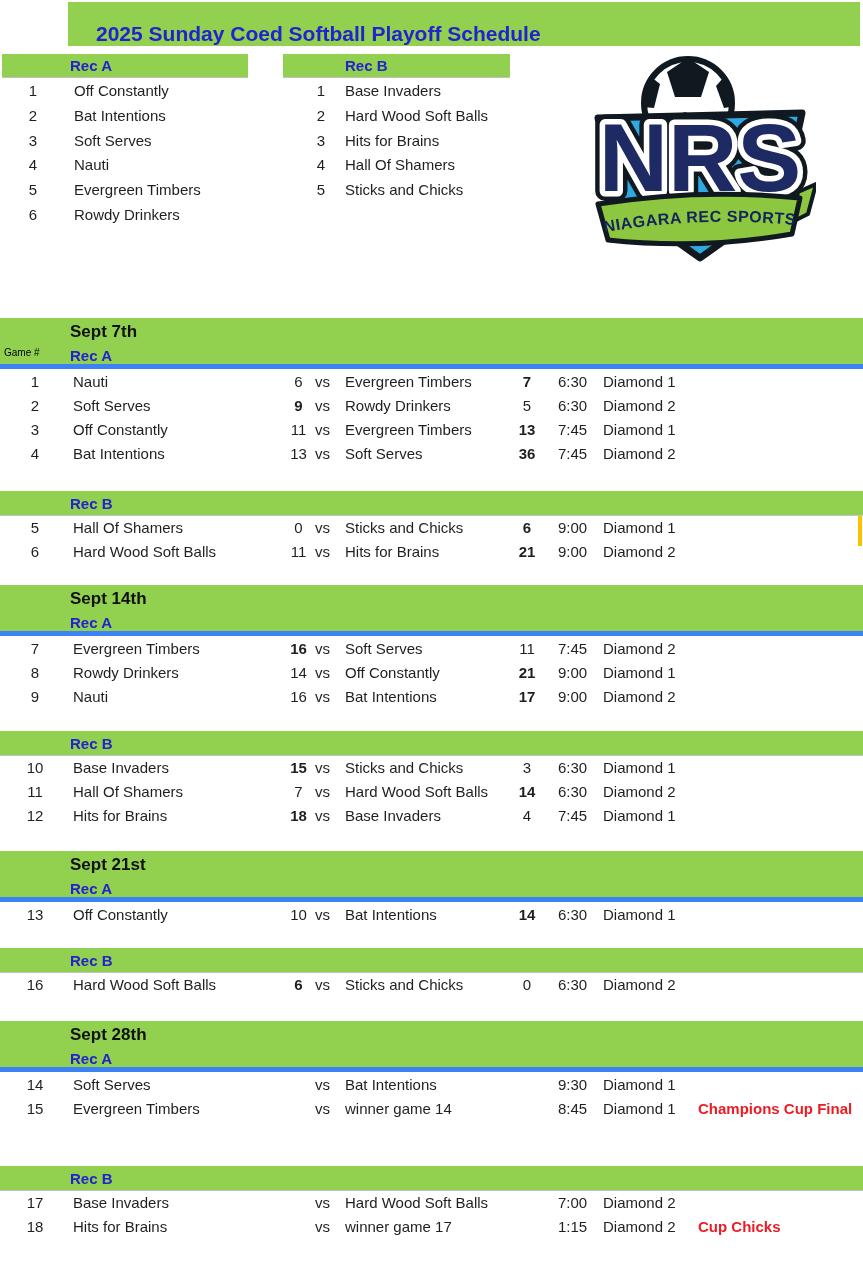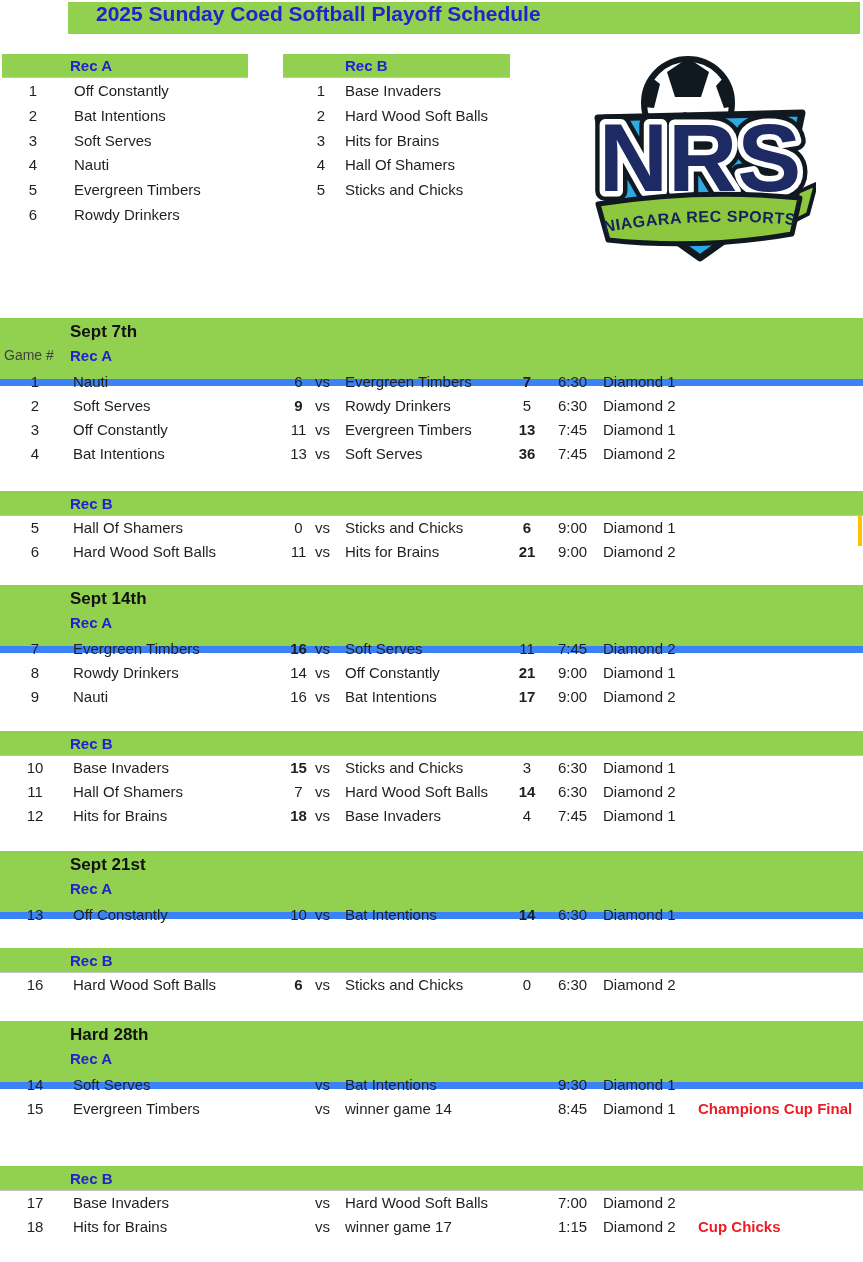--- a/index.html
+++ b/index.html
@@ -8,22 +8,22 @@
     --red:#ED1C24;
     --orange:#FFC000;
     --ink:#1f1f1f;
   }
   html,body{margin:0;padding:0;background:#ffffff;}
   body{width:863px;height:1262px;position:relative;overflow:hidden;
        font-family:"Liberation Sans",sans-serif;color:var(--ink);font-size:15px;}
   .page{position:absolute;left:0;top:0;width:863px;height:1262px;background:#fff;}
 
   
-  .title-bar{position:absolute;left:68px;top:2px;width:792px;height:32px;
-             background:var(--green);display:flex;align-items:flex-start;}
+  .title-bar{position:absolute;left:68px;top:2px;width:792px;height:44px;
+             background:var(--green);display:flex;align-items:flex-end;}
   .title-bar .title-text{padding-left:28px;font-size:21px;font-weight:bold;color:var(--blue);}
 
   
   .legend-bar{position:absolute;top:54px;height:24px;background:var(--green);
               display:flex;align-items:center;border-bottom:1px solid #c2c2c2;box-sizing:border-box;}
   .legend-bar .legend-label{font-weight:bold;color:var(--blue);font-size:15px;}
   #legendA-bar{left:2px;width:246px;}
   #legendA-bar .legend-label{padding-left:68px;}
   #legendB-bar{left:283px;width:227px;}
   #legendB-bar .legend-label{padding-left:62px;}
@@ -31,24 +31,24 @@
   .lrow{position:absolute;height:25px;display:flex;align-items:center;font-size:15px;}
   .lrow .lnum{display:inline-block;text-align:center;}
   .lrowA{left:0;width:280px;}
   .lrowA .lnum{width:66px;}
   .lrowA .lteam{padding-left:8px;}
   .lrowB{left:283px;width:300px;}
   .lrowB .lnum{margin-left:14px;width:48px;}
   .lrowB .lteam{padding-left:0px;}
 
   
-  .sect-header{position:absolute;left:0;width:863px;height:68px;background:var(--green);
-               border-bottom:7px solid #3b82f6;box-sizing:border-box;}
+  .sect-header{position:absolute;left:0;width:863px;height:51px;background:var(--green);
+               border-bottom:5px solid #3b82f6;box-sizing:border-box;}
   .sect-date{position:absolute;left:70px;top:4px;font-size:17px;font-weight:bold;color:#111;}
-  .sect-gamelabel{position:absolute;left:4px;top:29px;font-size:14px;color:#404040;}
+  .sect-gamelabel{position:absolute;left:4px;top:29px;font-size:10px;color:#000000;}
   .sect-group{position:absolute;left:70px;top:29px;font-size:15px;font-weight:bold;color:var(--blue);}
 
   .group-bar{position:absolute;left:0;width:863px;height:25px;background:var(--green);
              border-bottom:1px solid #c2c2c2;box-sizing:border-box;display:flex;align-items:center;}
   .group-bar .sect-group2{margin-left:70px;font-size:15px;font-weight:bold;color:var(--blue);}
 
   .game-row{position:absolute;left:0;width:863px;height:24px;display:grid;
             grid-template-columns:70px 212px 33px 20px 172px 40px 51px 92px 1fr;
             align-items:center;font-size:15px;}
   .game-row span{display:block;white-space:nowrap;line-height:24px;}
@@ -333,21 +333,21 @@
         <span class="c-team1">Hard Wood Soft Balls</span>
         <span class="c-score bold">6</span>
         <span class="c-vs">vs</span>
         <span class="c-team2">Sticks and Chicks</span>
         <span class="c-score">0</span>
         <span class="c-time">6:30</span>
         <span class="c-diamond">Diamond 2</span>
         <span class="c-note"></span>
       </div>
       <div class="sect-header" style="top: 1021px;">
-        <span class="sect-date">Hard 28th</span>
+        <span class="sect-date">Sept 28th</span>
         <span class="sect-group">Rec A</span>
       </div>
       <div class="game-row" style="top: 1073px;">
         <span class="c-num">14</span>
         <span class="c-team1">Soft Serves</span>
         <span class="c-score"></span>
         <span class="c-vs">vs</span>
         <span class="c-team2">Bat Intentions</span>
         <span class="c-score"></span>
         <span class="c-time">9:30</span>

